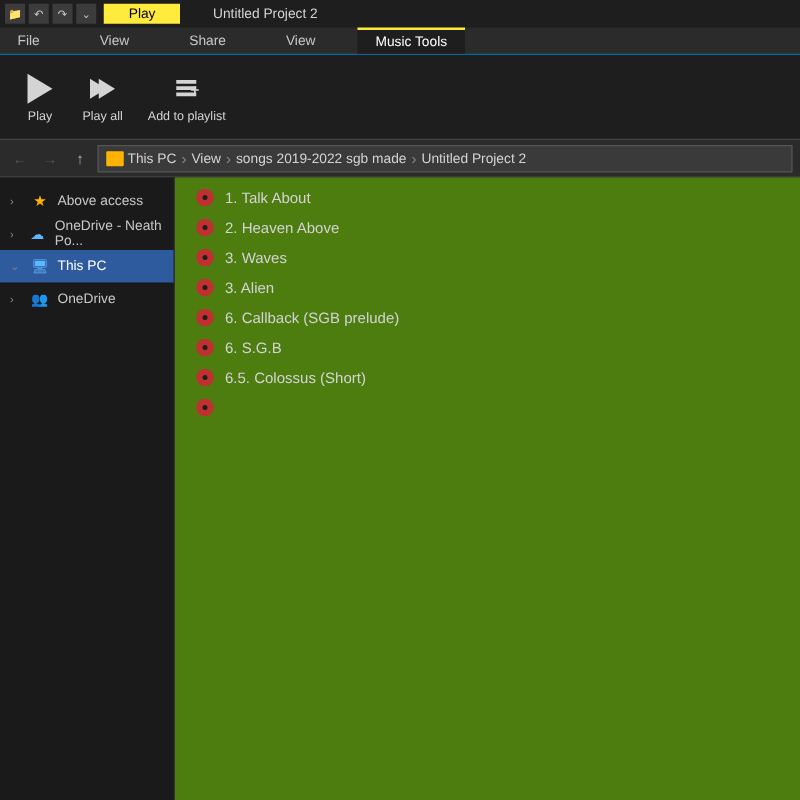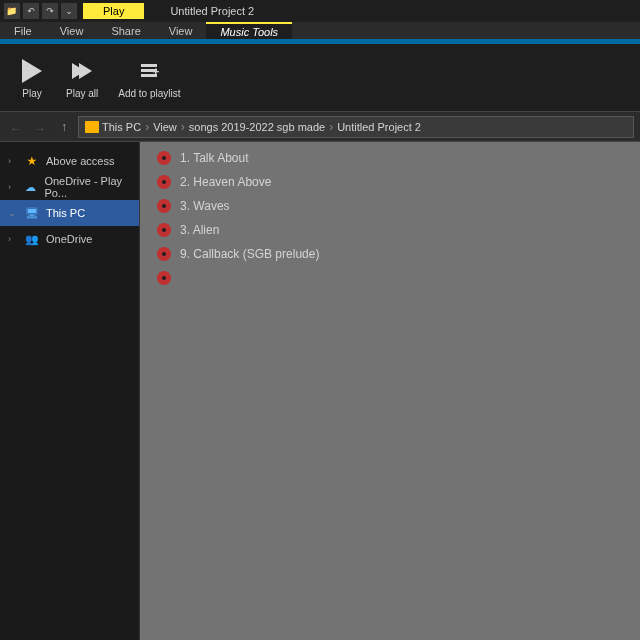--- a/index.html
+++ b/index.html
@@ -48,36 +48,36 @@
       font-size: 11px;
       margin-left: 20px;
     }
 
     
     .ribbon-tabs {
       display: flex;
       background: #2b2b2b;
       height: 22px;
       align-items: flex-end;
-      border-bottom: 5px solid #0369a1;
+      border-bottom: 1px solid #0369a1;
+      gap: 20px;
     }
     .ribbon-tab {
       padding: 4px 14px;
       font-size: 11px;
       color: #c8c8c8;
       cursor: pointer;
       height: 100%;
       display: flex;
       align-items: center;
     }
     .ribbon-tab.active {
       background: #1e1e1e;
       color: #fff;
       border-top: 2px solid #ffeb3b;
-      font-style: italic;
     }
     .ribbon-tab.music-tools {
       color: #fff;
       font-weight: 500;
     }
 
     
     .ribbon-toolbar {
       background: #1e1e1e;
       height: 68px;
@@ -243,21 +243,21 @@
     
     .cloud-icon { color: #5eb8ff; font-size: 11px; }
     
     .computer-icon { color: #5eb8ff; font-size: 11px; }
     
     .network-icon { color: #5eb8ff; font-size: 11px; }
 
     
     .file-list {
       flex: 1;
-      background: #737373;
+      background: #4d7c0f;
       padding: 4px 0;
       overflow-y: auto;
     }
     .file-item {
       display: flex;
       align-items: center;
       padding: 4px 16px;
       cursor: pointer;
       gap: 8px;
       font-size: 12px;
@@ -362,21 +362,21 @@
 
   <div class="sidebar">
     <div class="sidebar-item">
       <span class="sidebar-chevron">›</span>
       <span class="sidebar-icon star-icon">★</span>
       <span>Above access</span>
     </div>
     <div class="sidebar-item">
       <span class="sidebar-chevron">›</span>
       <span class="sidebar-icon cloud-icon">☁</span>
-      <span>OneDrive - Play Po...</span>
+      <span>OneDrive - Neath Po...</span>
     </div>
     <div class="sidebar-item selected">
       <span class="sidebar-chevron">⌄</span>
       <span class="sidebar-icon computer-icon">🖥</span>
       <span>This PC</span>
     </div>
     <div class="sidebar-item">
       <span class="sidebar-chevron">›</span>
       <span class="sidebar-icon network-icon">👥</span>
       <span>OneDrive</span>
@@ -405,21 +405,33 @@
     <div class="file-item">
       <div class="file-icon">
           <div class="music-file-icon"></div>
         </div>
       <span>3. Alien</span>
     </div>
     <div class="file-item">
       <div class="file-icon">
           <div class="music-file-icon"></div>
         </div>
-      <span>9. Callback (SGB prelude)</span>
+      <span>6. Callback (SGB prelude)</span>
+    </div>
+    <div class="file-item">
+      <div class="file-icon">
+          <div class="music-file-icon"></div>
+        </div>
+      <span>6. S.G.B</span>
+    </div>
+    <div class="file-item">
+      <div class="file-icon">
+          <div class="music-file-icon"></div>
+        </div>
+      <span>6.5. Colossus (Short)</span>
     </div>
     <div class="file-item">
       <div class="file-icon">
           <div class="music-file-icon"></div>
         </div>
     </div>
   </div>
 
 </div>
 

